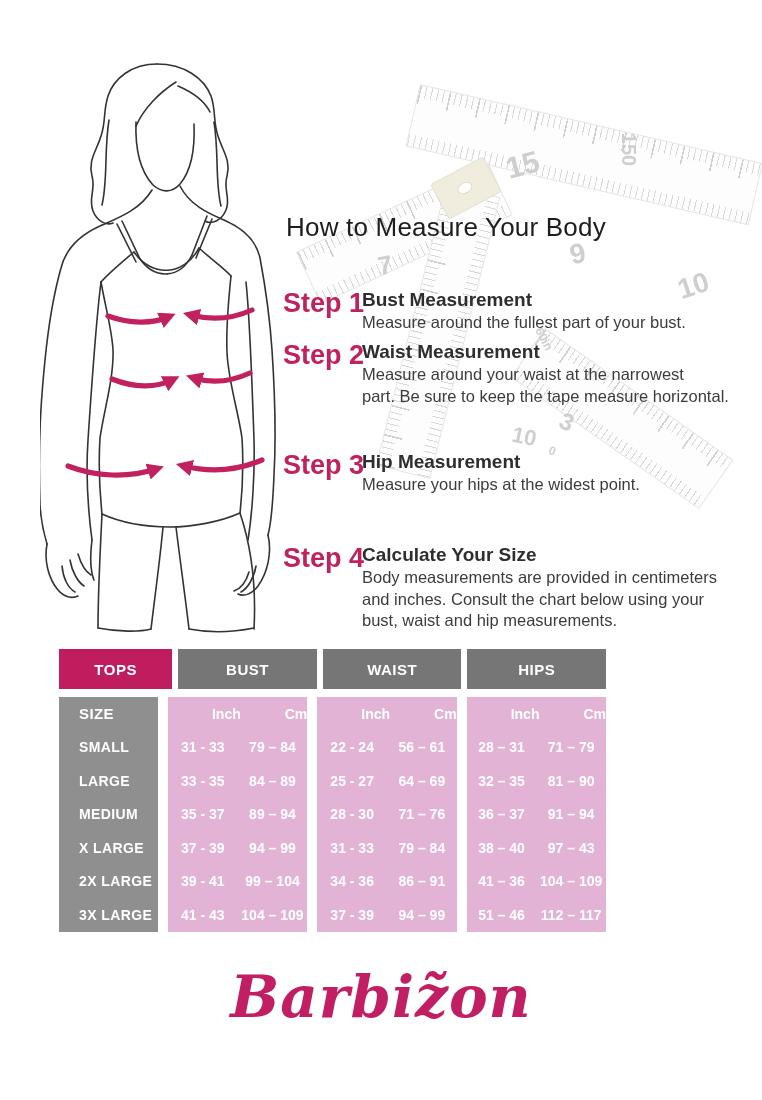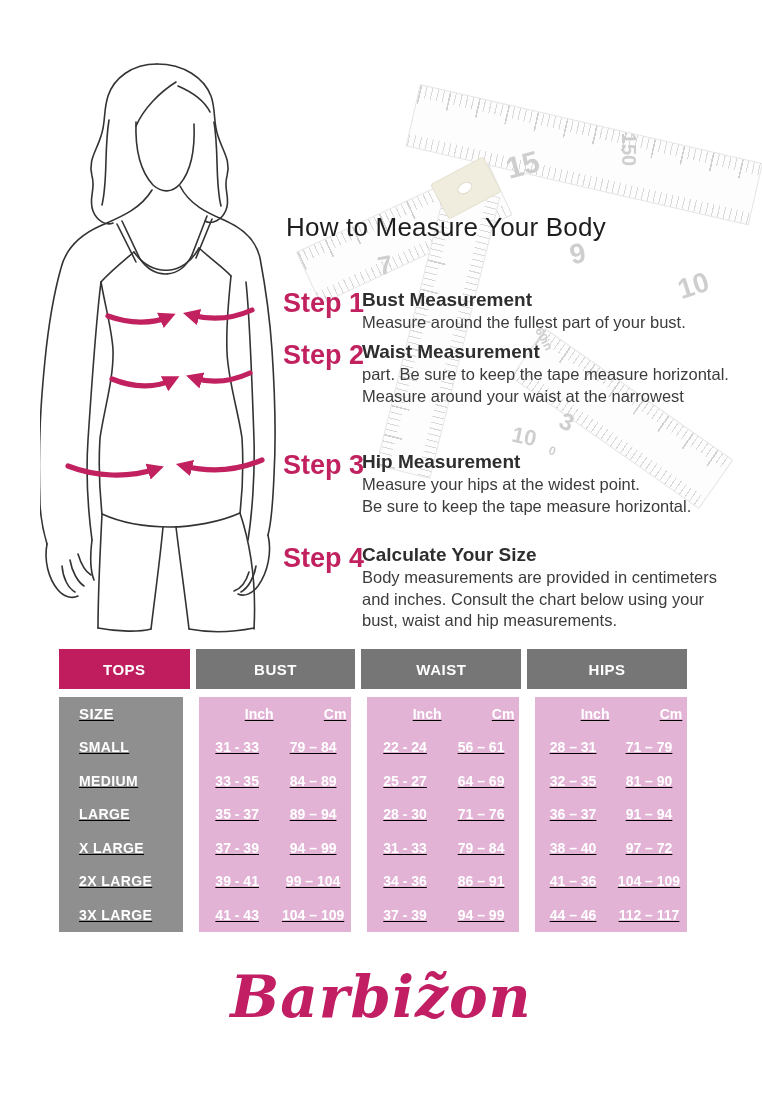--- a/index.html
+++ b/index.html
@@ -50,29 +50,29 @@
   .step { position:absolute; left:283px; z-index:2; display:flex; }
   .step-1 { top:288px; } .step-2 { top:340px; } .step-3 { top:450px;justify-content:space-between; } .step-4 { top:543px; }
   .step-label {
     width:72px; margin-right:7px; flex:none;
     font-size:27px; line-height:30px; font-weight:700; color:#C2215F; white-space:nowrap;
   }
   .step-heading { font-size:19px; line-height:24px; font-weight:700; color:#2e2e2e; white-space:nowrap; }
   .step-line { font-size:16.5px; line-height:21.5px; color:#3c3c3c; white-space:nowrap; }
 
   
-  .chart { position:absolute; left:59px; top:649px; width:628px; z-index:2; }
+  .chart { position:absolute; left:59px; top:649px; width:547px; z-index:2; }
   .chart-head { display:flex; gap:6px; height:40px; }
   .chart-head > div {
     display:flex; align-items:center; justify-content:center;
     color:#ffffff; font-weight:700; font-size:15px; letter-spacing:.5px;
   }
   .h-tops { width:134px; background:#C01D5E; }
   .h-g    { width:164px; background:#767676; }
-  .chart-body { display:flex; gap:16px; margin-top:8px;text-decoration:underline; }
+  .chart-body { display:flex; gap:10px; margin-top:8px; }
   .panel-size { width:134px; background:#8F8F90; }
   .panel-pink { width:164px; background:#E2B3D5; }
   .prow { height:33.5px; display:flex; align-items:center; }
   .panel-size .prow { padding-left:20px; color:#ffffff; font-weight:700; font-size:14px; letter-spacing:.4px; }
   .panel-size .prow.size-head { font-size:15px; }
   .panel-pink .prow span { width:50%; text-align:center; color:#ffffff; font-size:14px; font-weight:600; }
   .panel-pink .prow.unit-row span { font-weight:700;padding-left:44px; }
 
   
   .logo {
@@ -188,30 +188,29 @@
     <div class="step-label">Step 1</div>
     <div>
       <div class="step-heading">Bust Measurement</div>
       <div class="step-line">Measure around the fullest part of your bust.</div>
     </div>
   </div>
   <div class="step step-2">
     <div class="step-label">Step 2</div>
     <div>
       <div class="step-heading">Waist Measurement</div>
+      <div class="step-line">Measure around your waist at the narrowest</div>
       <div class="step-line">part. Be sure to keep the tape measure horizontal.</div>
-      <div class="step-line">Measure around your waist at the narrowest</div>
     </div>
   </div>
   <div class="step step-3">
     <div class="step-label">Step 3</div>
     <div>
       <div class="step-heading">Hip Measurement</div>
       <div class="step-line">Measure your hips at the widest point.</div>
-      <div class="step-line">Be sure to keep the tape measure horizontal.</div>
     </div>
   </div>
   <div class="step step-4">
     <div class="step-label">Step 4</div>
     <div>
       <div class="step-heading">Calculate Your Size</div>
       <div class="step-line">Body measurements are provided in centimeters</div>
       <div class="step-line">and inches. Consult the chart below using your</div>
       <div class="step-line">bust, waist and hip measurements.</div>
     </div>
@@ -221,22 +220,22 @@
     <div class="chart-head">
       <div class="h-tops">TOPS</div>
       <div class="h-g">BUST</div>
       <div class="h-g">WAIST</div>
       <div class="h-g">HIPS</div>
     </div>
     <div class="chart-body">
       <div class="panel-size">
         <div class="prow size-head">SIZE</div>
         <div class="prow">SMALL</div>
+        <div class="prow">LARGE</div>
         <div class="prow">MEDIUM</div>
-        <div class="prow">LARGE</div>
         <div class="prow">X LARGE</div>
         <div class="prow">2X LARGE</div>
         <div class="prow">3X LARGE</div>
       </div>
       <div class="panel-pink">
         <div class="prow unit-row">
           <span>Inch</span>
           <span>Cm</span>
         </div>
         <div class="prow">
@@ -306,28 +305,28 @@
         <div class="prow">
             <span>32 – 35</span>
             <span>81 – 90</span>
           </div>
         <div class="prow">
             <span>36 – 37</span>
             <span>91 – 94</span>
           </div>
         <div class="prow">
             <span>38 – 40</span>
-            <span>97 – 72</span>
+            <span>97 – 43</span>
           </div>
         <div class="prow">
             <span>41 – 36</span>
             <span>104 – 109</span>
           </div>
         <div class="prow">
-            <span>44 – 46</span>
+            <span>51 – 46</span>
             <span>112 – 117</span>
           </div>
       </div>
     </div>
   </div>
 
   <div class="logo">Barbiz̃on</div>
 
 </div>
 

